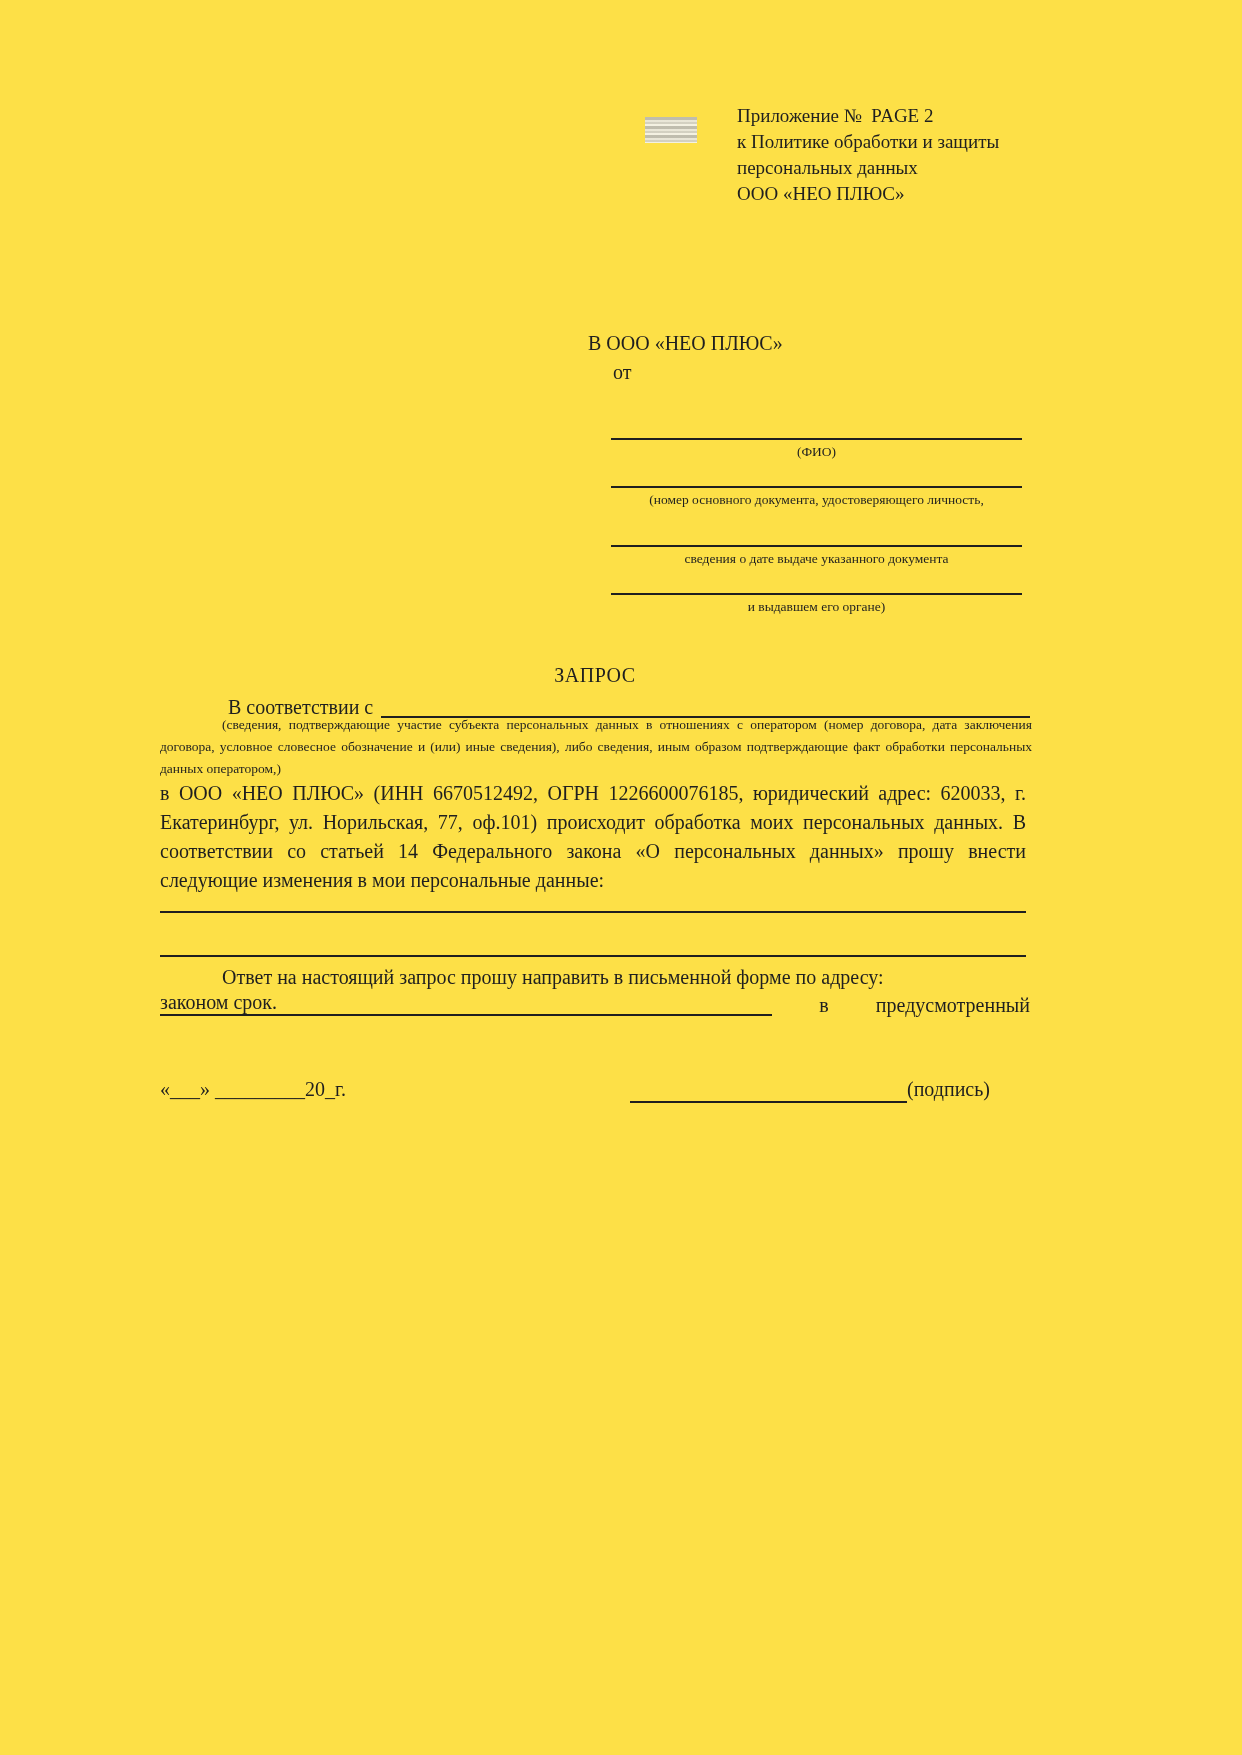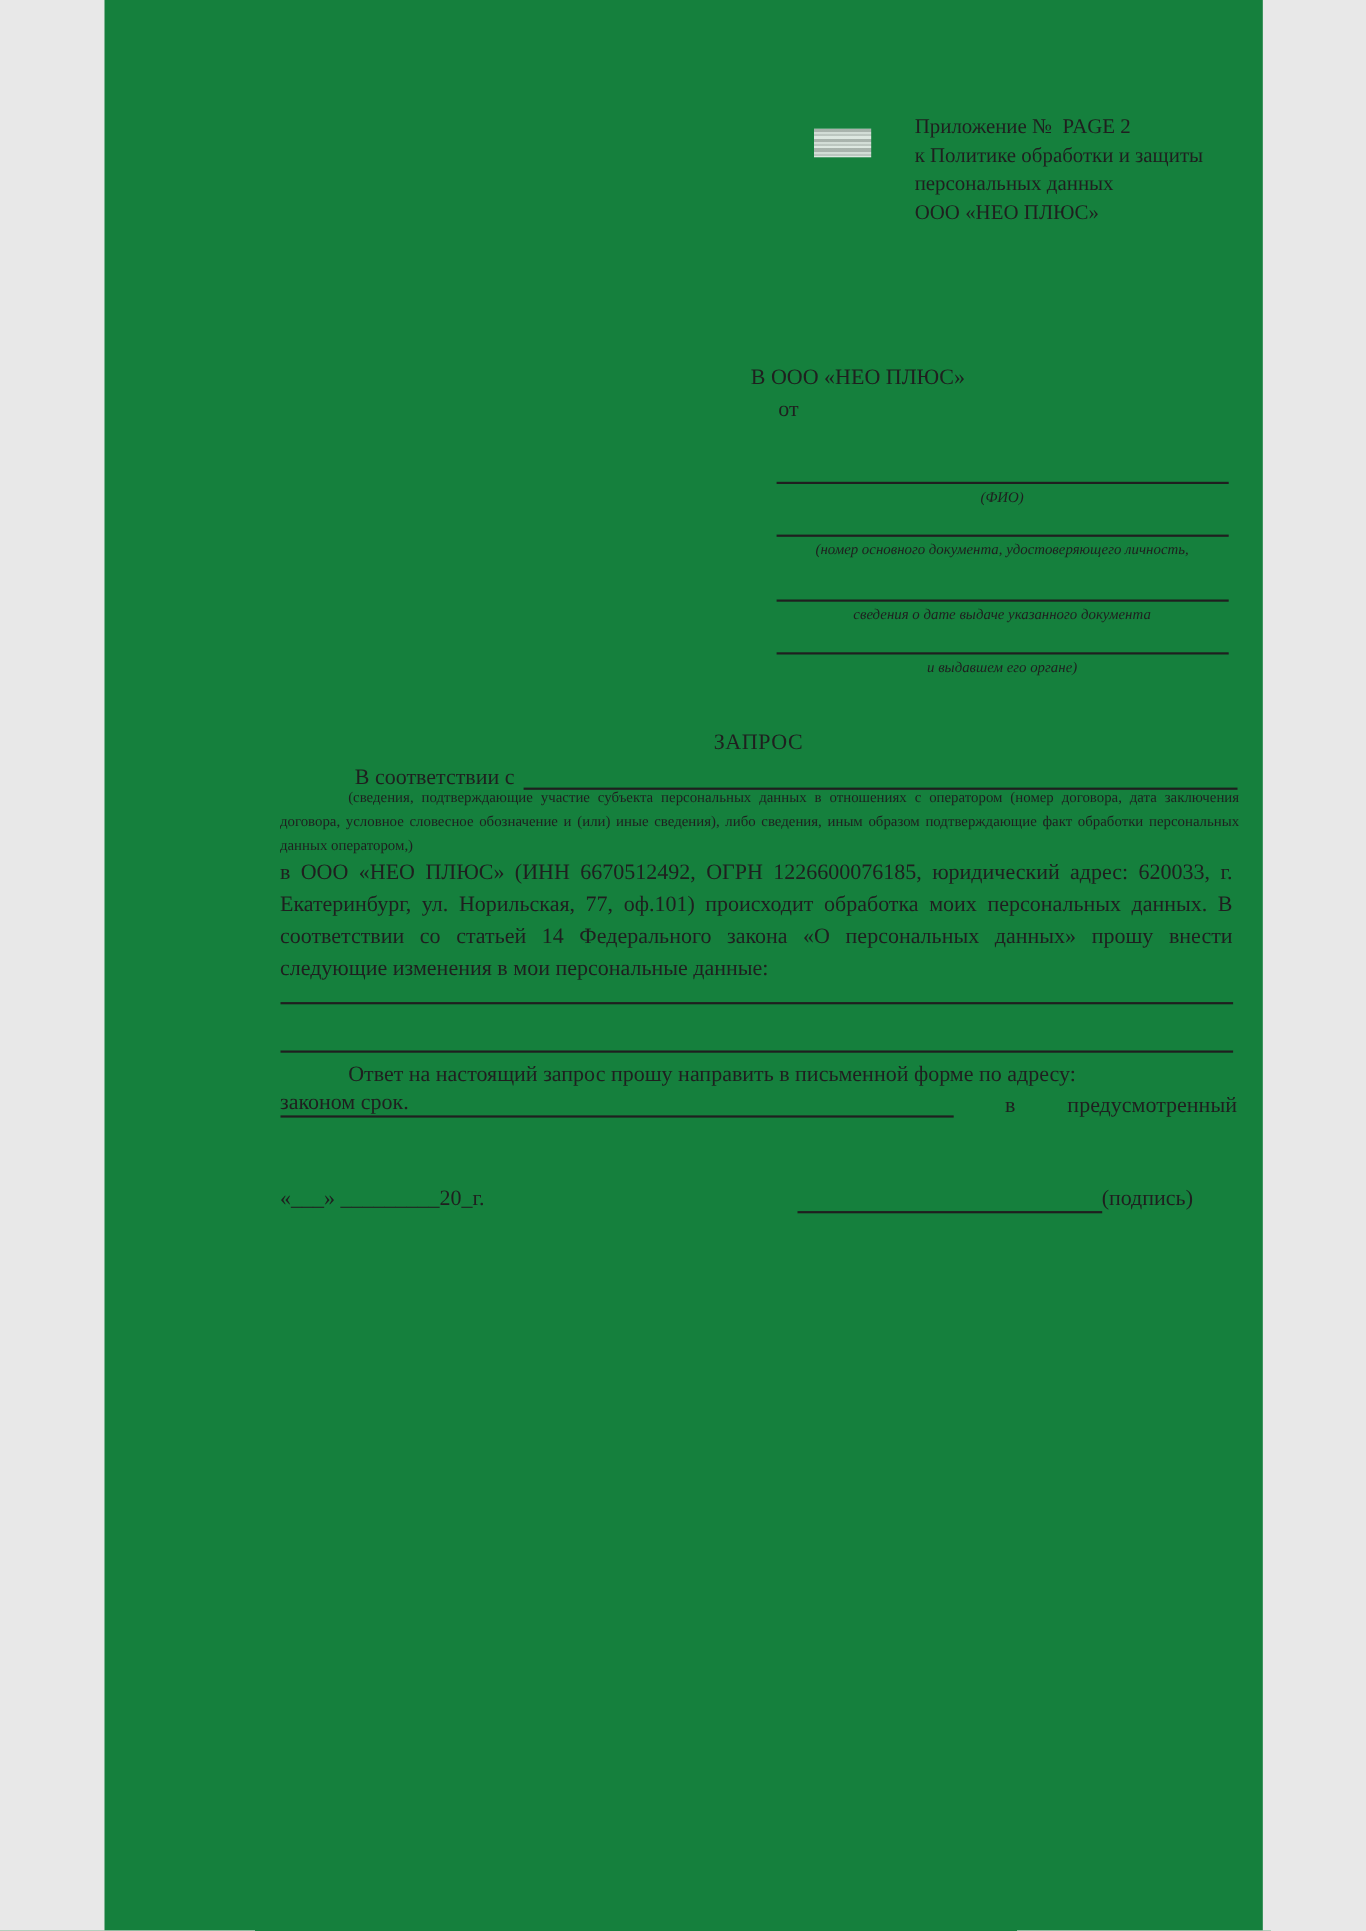--- a/index.html
+++ b/index.html
@@ -1,19 +1,19 @@
 <!DOCTYPE html>
 <html><head>
 <meta charset="utf-8">
 <style>
   html,body{margin:0;padding:0;background:#e8e8e8;}
   .page{
     position:relative;
-    width:1053px;height:1755px;
-    background:#15803d;
+    width:1242px;height:1755px;
+    background:#fde047;
     margin:0 auto;
     font-family:"Liberation Serif","DejaVu Serif",serif;
     color:#1f1f1f;
     overflow:hidden;
   }
   .abs{position:absolute;}
   .pre{white-space:pre-wrap;}
 
   
   .doc-header{left:737px;top:103px;font-size:19px;line-height:26px;}
@@ -38,21 +38,21 @@
 
   .addr-to{left:588px;top:332px;font-size:20px;}
   .addr-from{left:613px;top:361px;font-size:20px;text-align:center;}
 
   .write-line{
     left:611px;width:411px;height:0;
     border-bottom:2px solid #1f1f1f;
   }
   .line-caption{
     left:611px;width:411px;
-    font-size:13.5px;line-height:16px;text-align:center;font-style:italic;
+    font-size:13.5px;line-height:16px;text-align:center;
   }
 
   .request-heading{left:160px;top:664px;width:870px;text-align:center;font-size:20px;letter-spacing:.5px;}
 
   .intro-row{
     left:160px;top:694px;width:870px;
     display:flex;align-items:stretch;font-size:20px;line-height:27px;
   }
   .intro-lead{white-space:nowrap;margin-left:68px;}
   .line-fill{flex:1 1 auto;border-bottom:2px solid #1f1f1f;margin-bottom:3px;margin-left:8px;}

